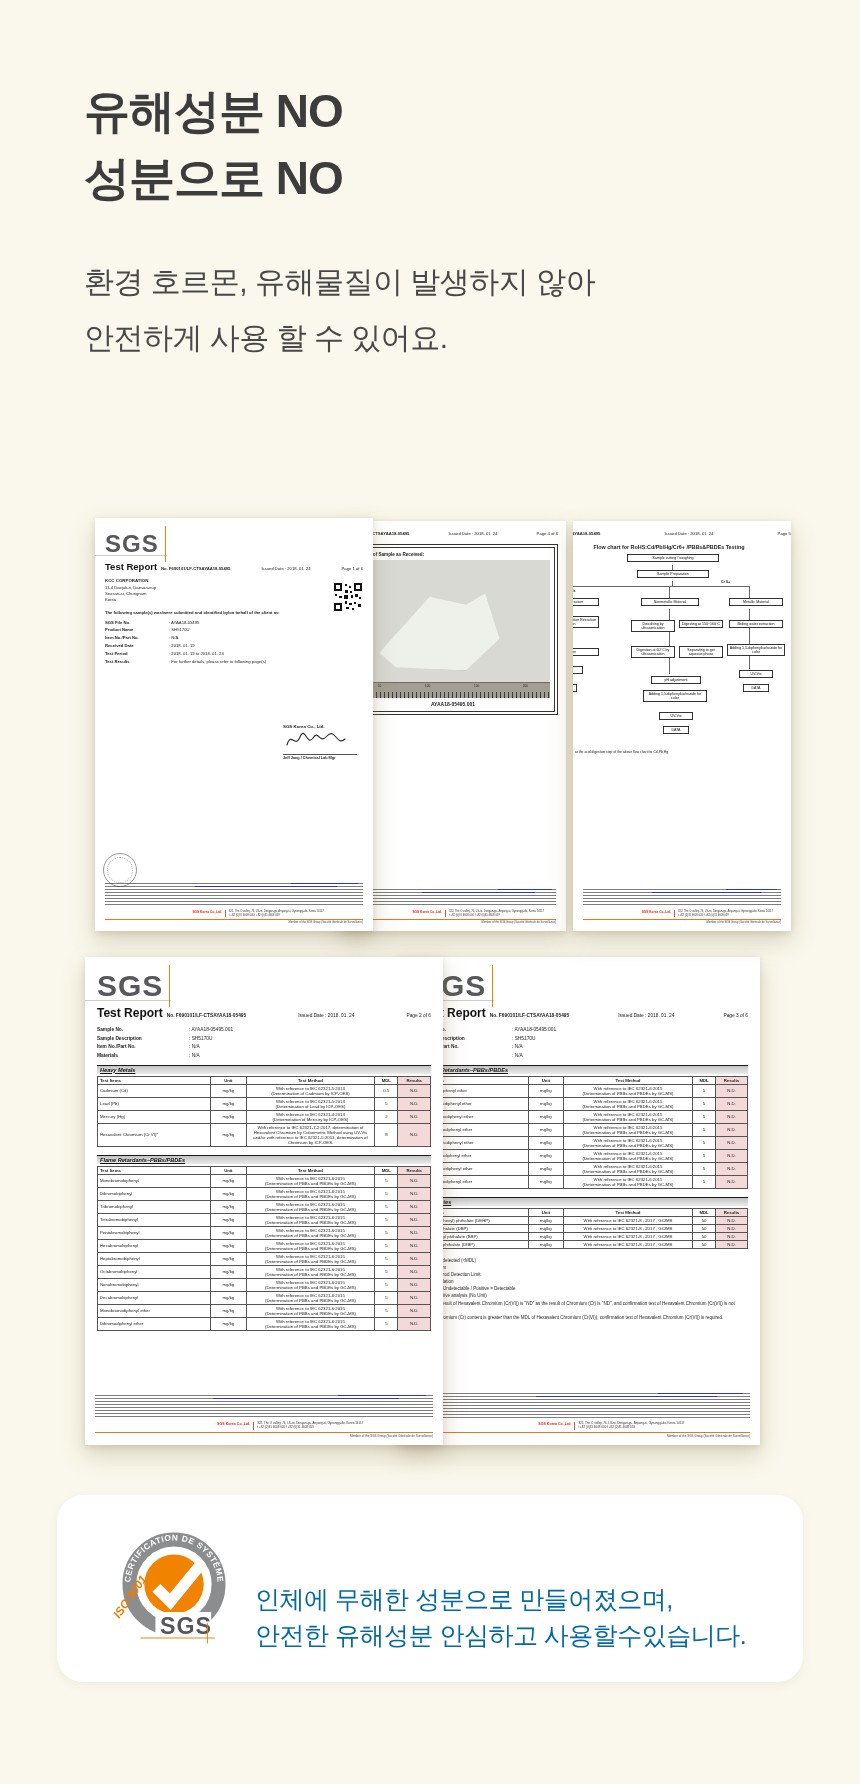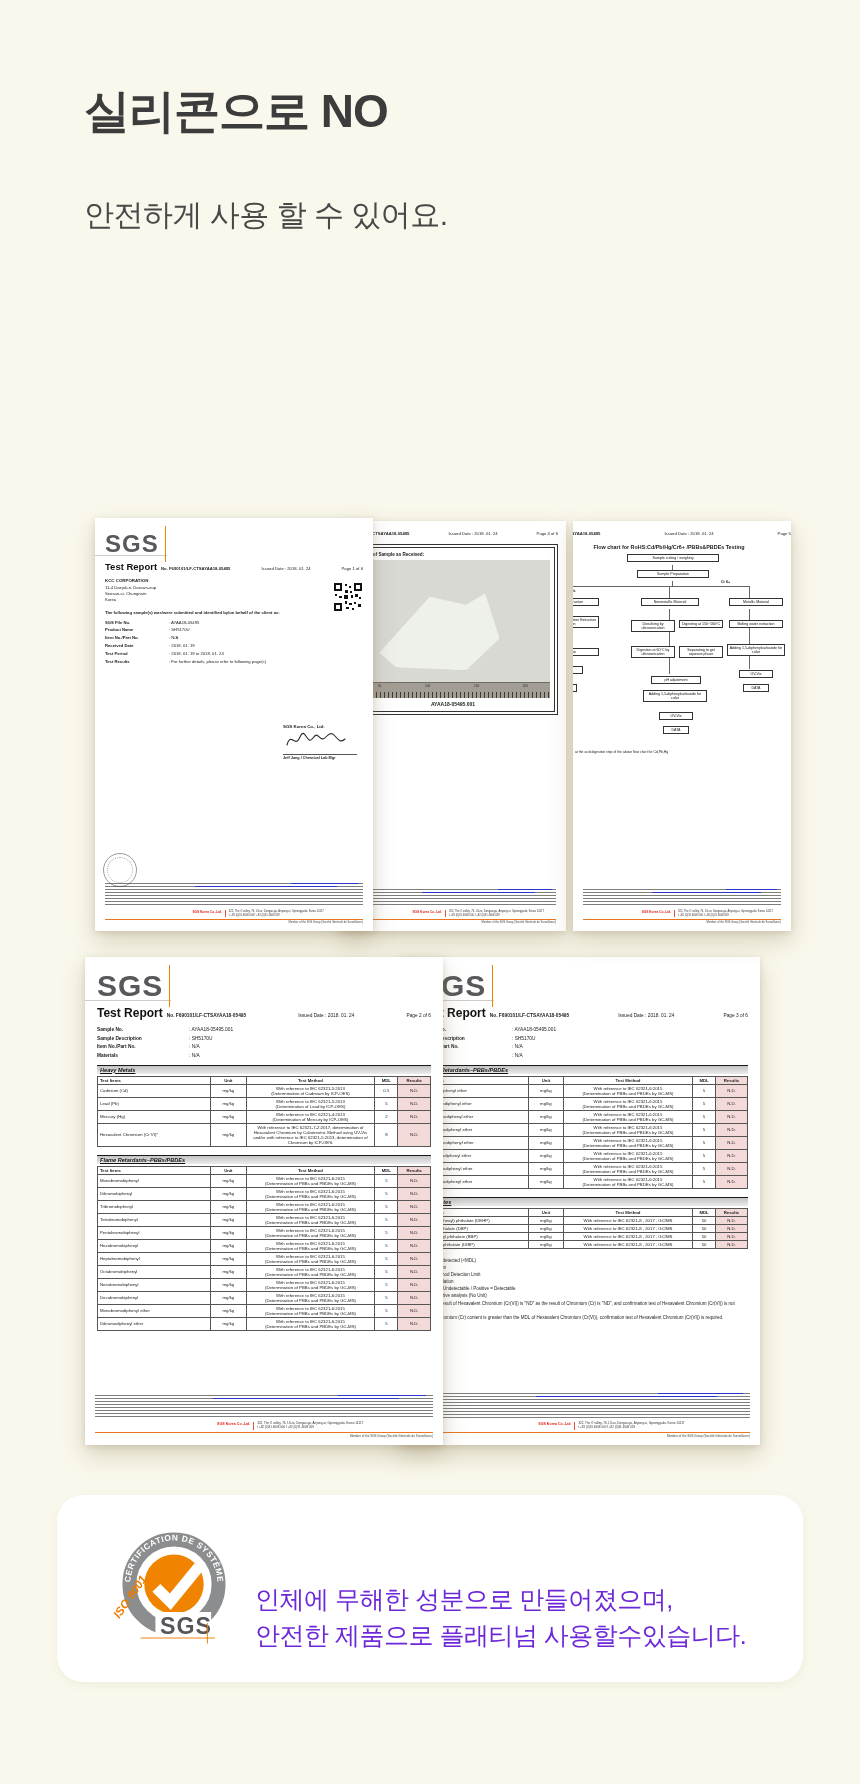--- a/index.html
+++ b/index.html
@@ -83,33 +83,35 @@
       padding:1px;line-height:1.15;color:#111;box-sizing:border-box;}
   .fl-label{position:absolute;font-weight:bold;color:#111;}
   .cline{position:absolute;background:#666;}
   .flow-note{position:absolute;font-size:3.4px;color:#222;}
   
   .card{
     position:absolute;left:57px;top:1495px;width:746px;height:187px;
     background:#fff;border-radius:26px;box-shadow:0 3px 10px rgba(120,110,80,.08);
   }
   .card-title{position:absolute;left:198px;top:36px;font-size:31px;font-weight:800;color:#3a3a3a;letter-spacing:-0.5px;}
-  .card-line{position:absolute;left:198px;font-size:25px;color:#6d28d9;letter-spacing:-0.5px;}
+  .card-line{position:absolute;left:198px;font-size:25px;color:#0369a1;letter-spacing:-0.5px;}
   .badge{position:absolute;left:52px;top:22px;width:130px;height:138px;}
 </style>
 </head>
 <body>
 
 <main>
 
   <section class="hero">
     <div class="hero-title">
-      <div>실리콘으로 NO</div>
+      <div>유해성분 NO</div>
+      <div>성분으로 NO</div>
     </div>
     <div class="hero-desc">
+      <div>환경 호르몬, 유해물질이 발생하지 않아</div>
       <div>안전하게 사용 할 수 있어요.</div>
     </div>
   </section>
 
   <section class="doc" style="left:340px;top:521px;width:226px;height:410px;z-index:1;">
     <div class="doc-inner" style="padding:8px;font-size:4.2px;">
       <div class="tr-row" style="margin-top:2px;">
         <span class="tiny b">F690101/LF-CTSAYAA18-05495</span>
         <span class="grow"></span>
         <span class="tiny">Issued Date :  2018. 01. 24</span>
@@ -823,16 +825,16 @@
       </text>
       <circle cx="70" cy="68" r="32" fill="#f08300"></circle>
       <path d="M51,72 L66,87 L97,49" fill="none" stroke="#ffffff" stroke-width="12"></path>
       <text x="6" y="104" transform="rotate(-55 10 100)" font-size="12.5" font-weight="bold" font-style="italic" fill="#ee7c00">ISO 9001</text>
       <rect x="50" y="98" width="60" height="30" fill="#ffffff"></rect>
       <text x="55" y="122" font-size="25" font-weight="bold" fill="#55565a" letter-spacing="1">SGS</text>
       <path d="M34,126 H 114" stroke="#ee7c00" stroke-width="1"></path>
       <path d="M106,110 V 132" stroke="#ee7c00" stroke-width="1"></path>
     </svg>
     <div class="card-line" style="top:88px;">인체에 무해한 성분으로 만들어졌으며,</div>
-    <div class="card-line" style="top:124px;">안전한 제품으로 플래티넘 사용할수있습니다.</div>
+    <div class="card-line" style="top:124px;">안전한 유해성분 안심하고 사용할수있습니다.</div>
   </section>
 
 </main>
 
 </body></html>

